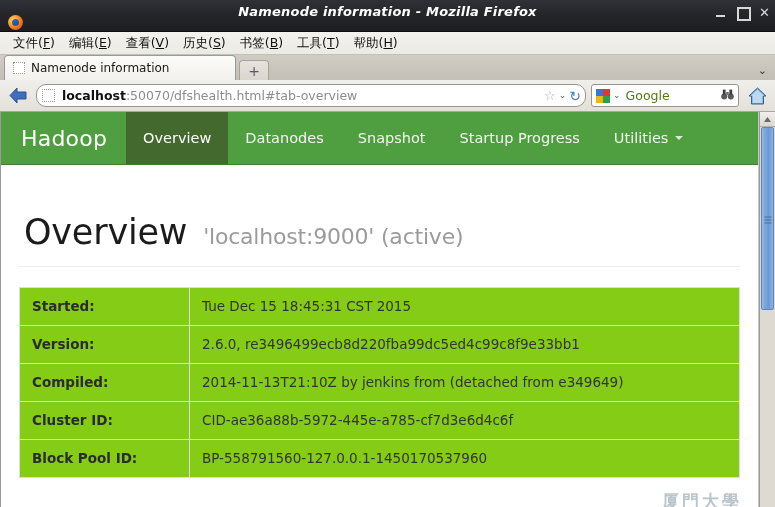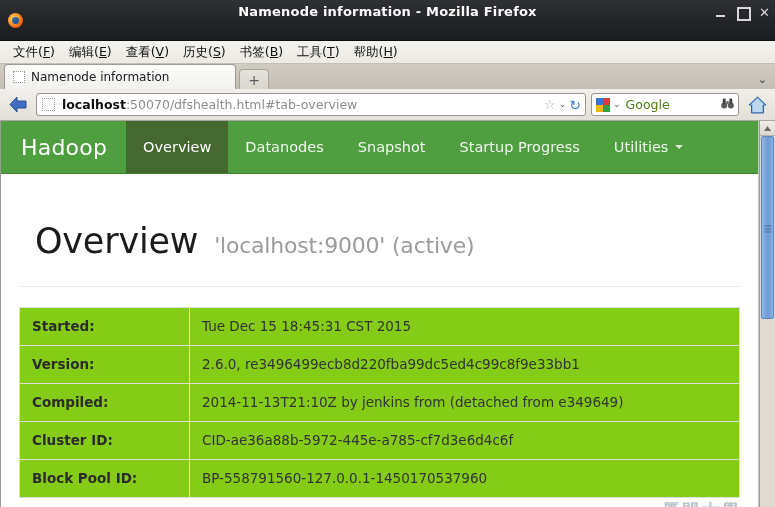--- a/index.html
+++ b/index.html
@@ -7,25 +7,26 @@
     width: 775px; height: 507px;
     overflow: hidden;
     background: #d6d2ca;
     font-family: "DejaVu Sans", "Liberation Sans", sans-serif;
   }
   * { box-sizing: border-box; }
 
   
   .titlebar {
     position: relative;
-    height: 41px;
+    height: 32px;
     background: linear-gradient(to bottom, #2f3136 0%, #24262a 45%, #1b1d21 100%);
     border-bottom: 1px solid #0d0e10;
-    display: flex; align-items: center;
+    display: flex; align-items: flex-end;
     color: #ffffff;
+    font-style: italic;
   }
   .titlebar-icon {
     width: 22px; height: 18px;
     margin-left: 4px;
     display: flex; align-items: center; justify-content: center;
   }
   .ff-logo {
     width: 15px; height: 15px; border-radius: 50%;
     background: radial-gradient(circle at 35% 35%, #ffd36b 0%, #ff9b28 38%, #f06a1a 62%, #c9400f 100%);
     position: relative;
@@ -136,21 +137,21 @@
   }
   .nav-back {
     width: 26px; height: 24px;
     display: flex; align-items: center; justify-content: center;
   }
   .urlbar {
     flex: 1 1 auto;
     height: 23px;
     background: #ffffff;
     border: 1px solid #9a968f;
-    border-radius: 3px;
+    border-radius: 10px;
     display: flex; align-items: center;
     padding: 0 4px 0 5px;
     min-width: 0;
   }
   .url-favicon {
     width: 13px; height: 13px;
     border: 1px dotted #9a9a9a;
     margin-right: 7px;
     flex: 0 0 auto;
   }
@@ -252,21 +253,21 @@
 
   .container {
     padding: 0 18px;
   }
   .page-header {
     margin: 48px 0 0 0;
     padding-bottom: 9px;
     border-bottom: 1px solid #eeeeee;
   }
   .page-header h1 {
-    margin: 16px;
+    margin: 5px;
     font-size: 35px;
     font-weight: normal;
     color: #1b1b1b;
     line-height: 1.1;
     letter-spacing: -0.2px;
   }
   .page-header h1 small {
     font-size: 22px;
     color: #9b9b9b;
     font-weight: normal;

